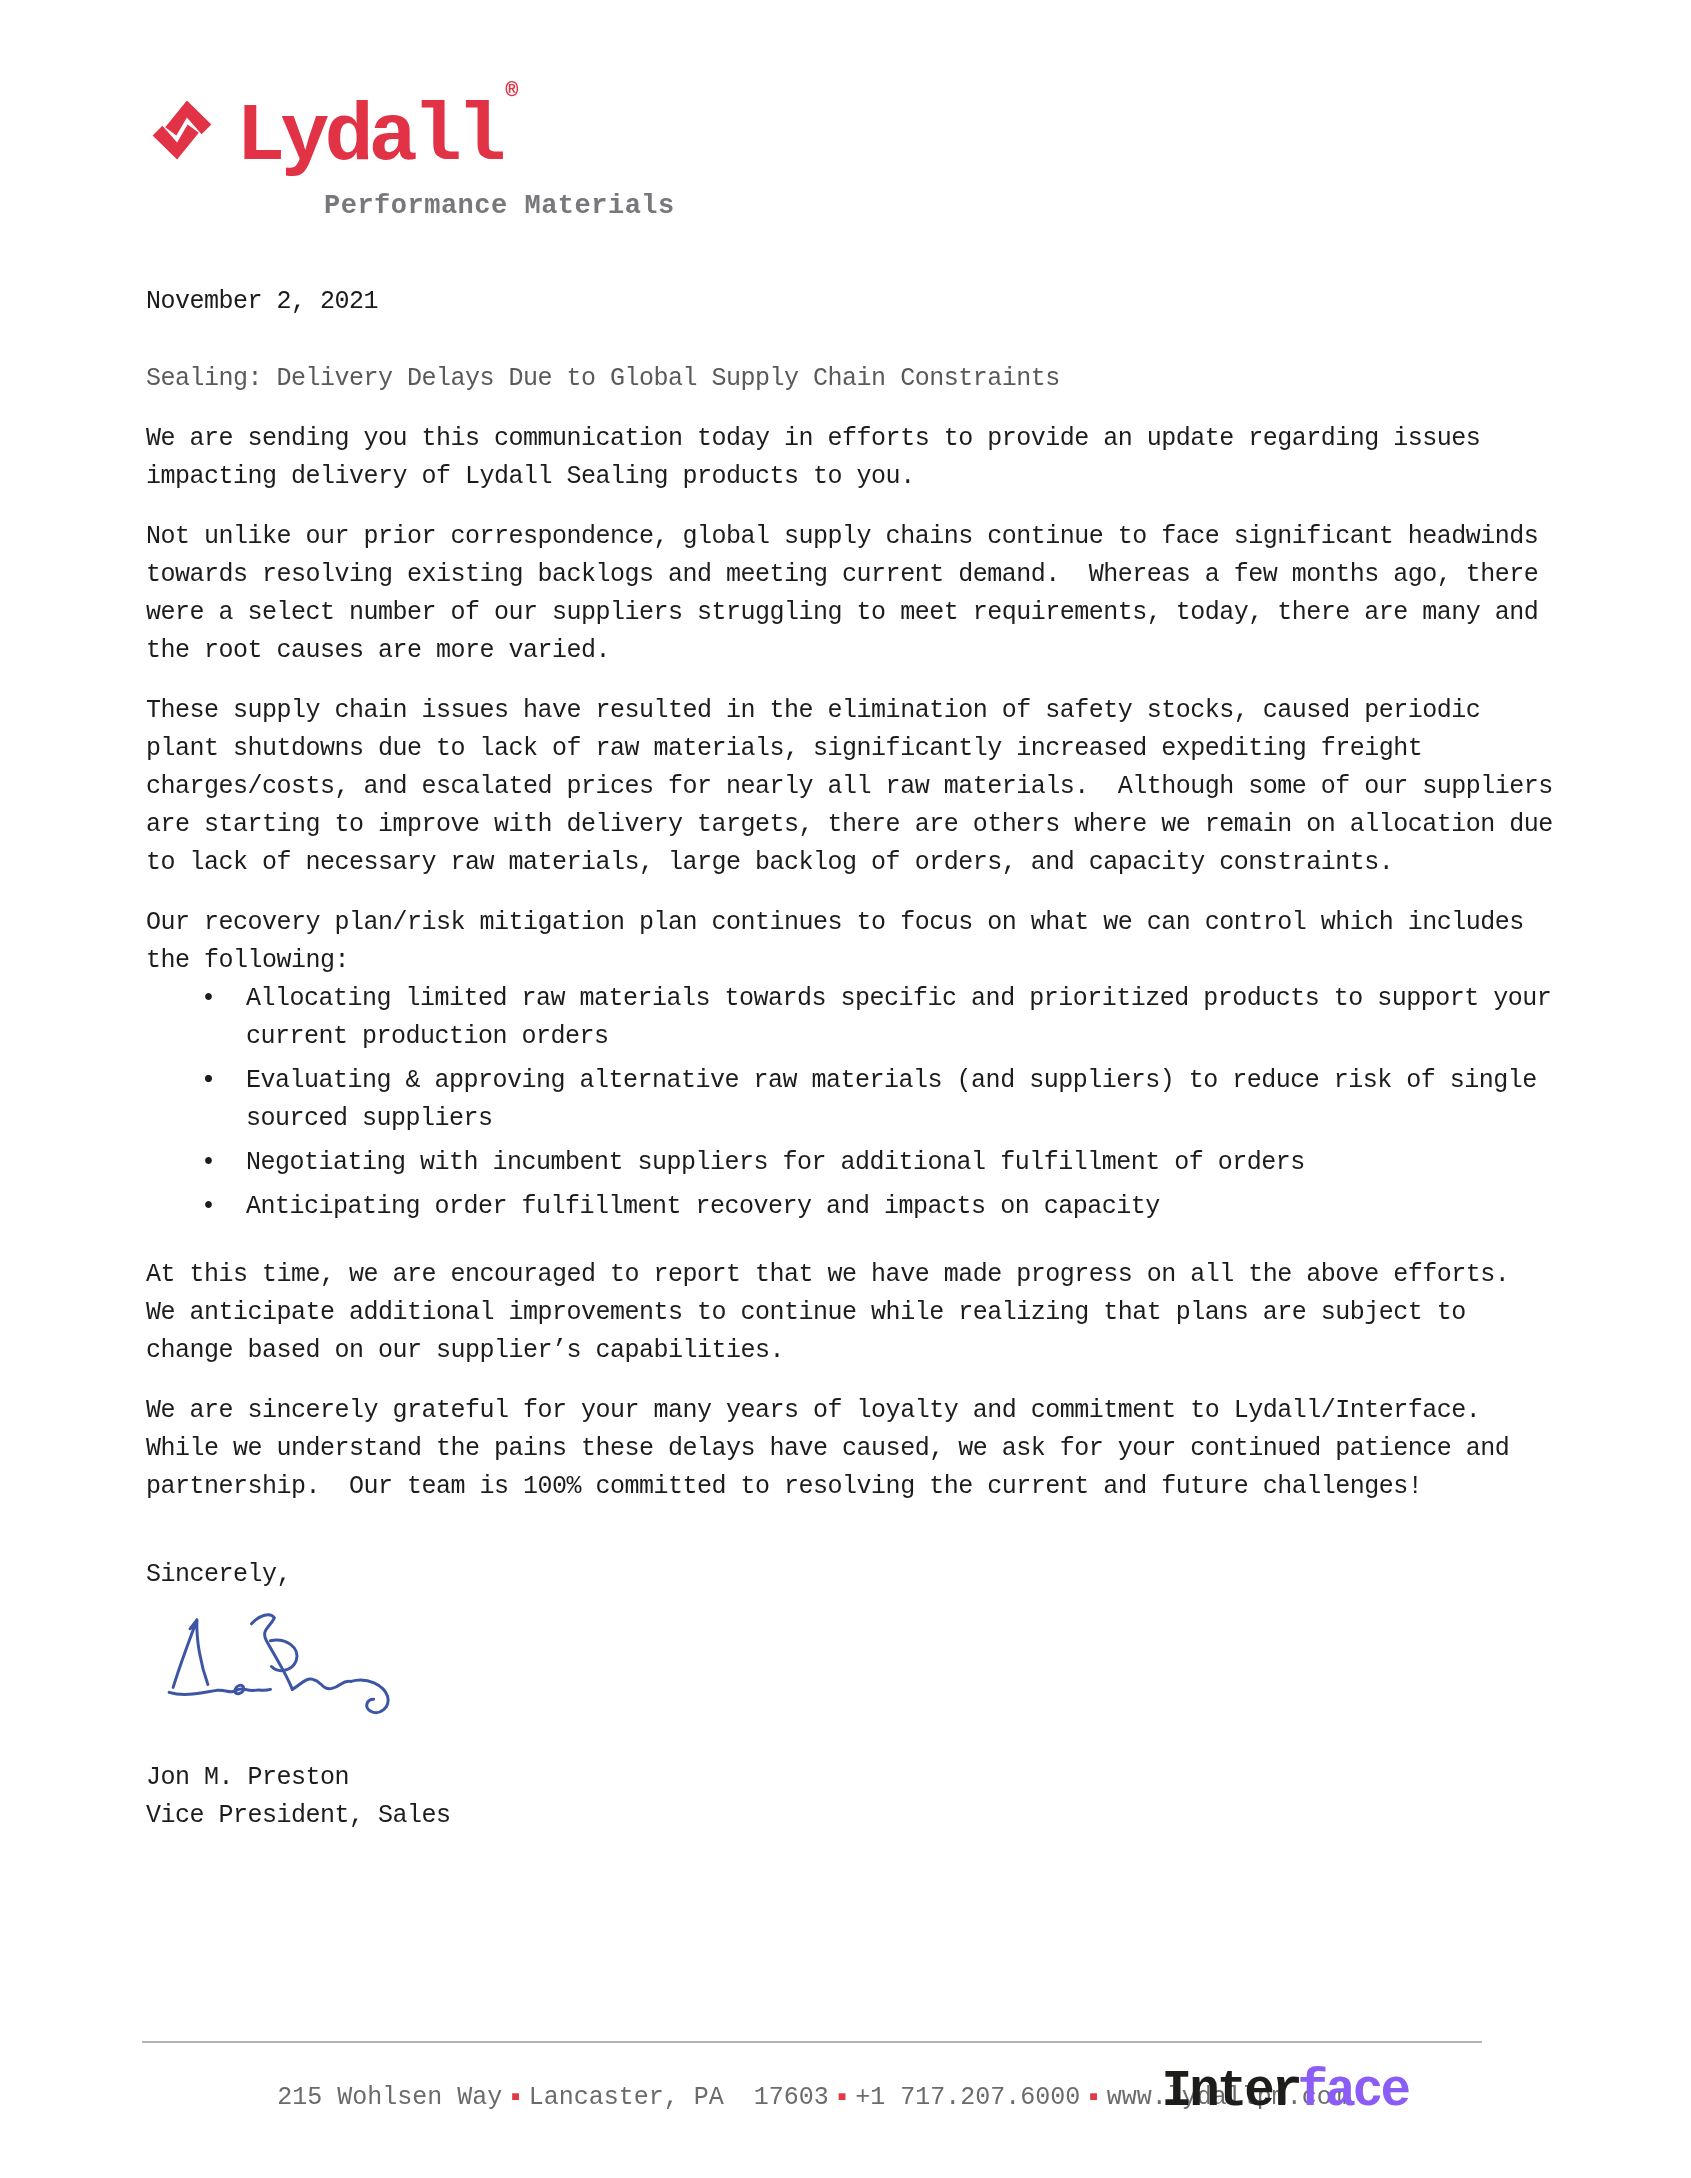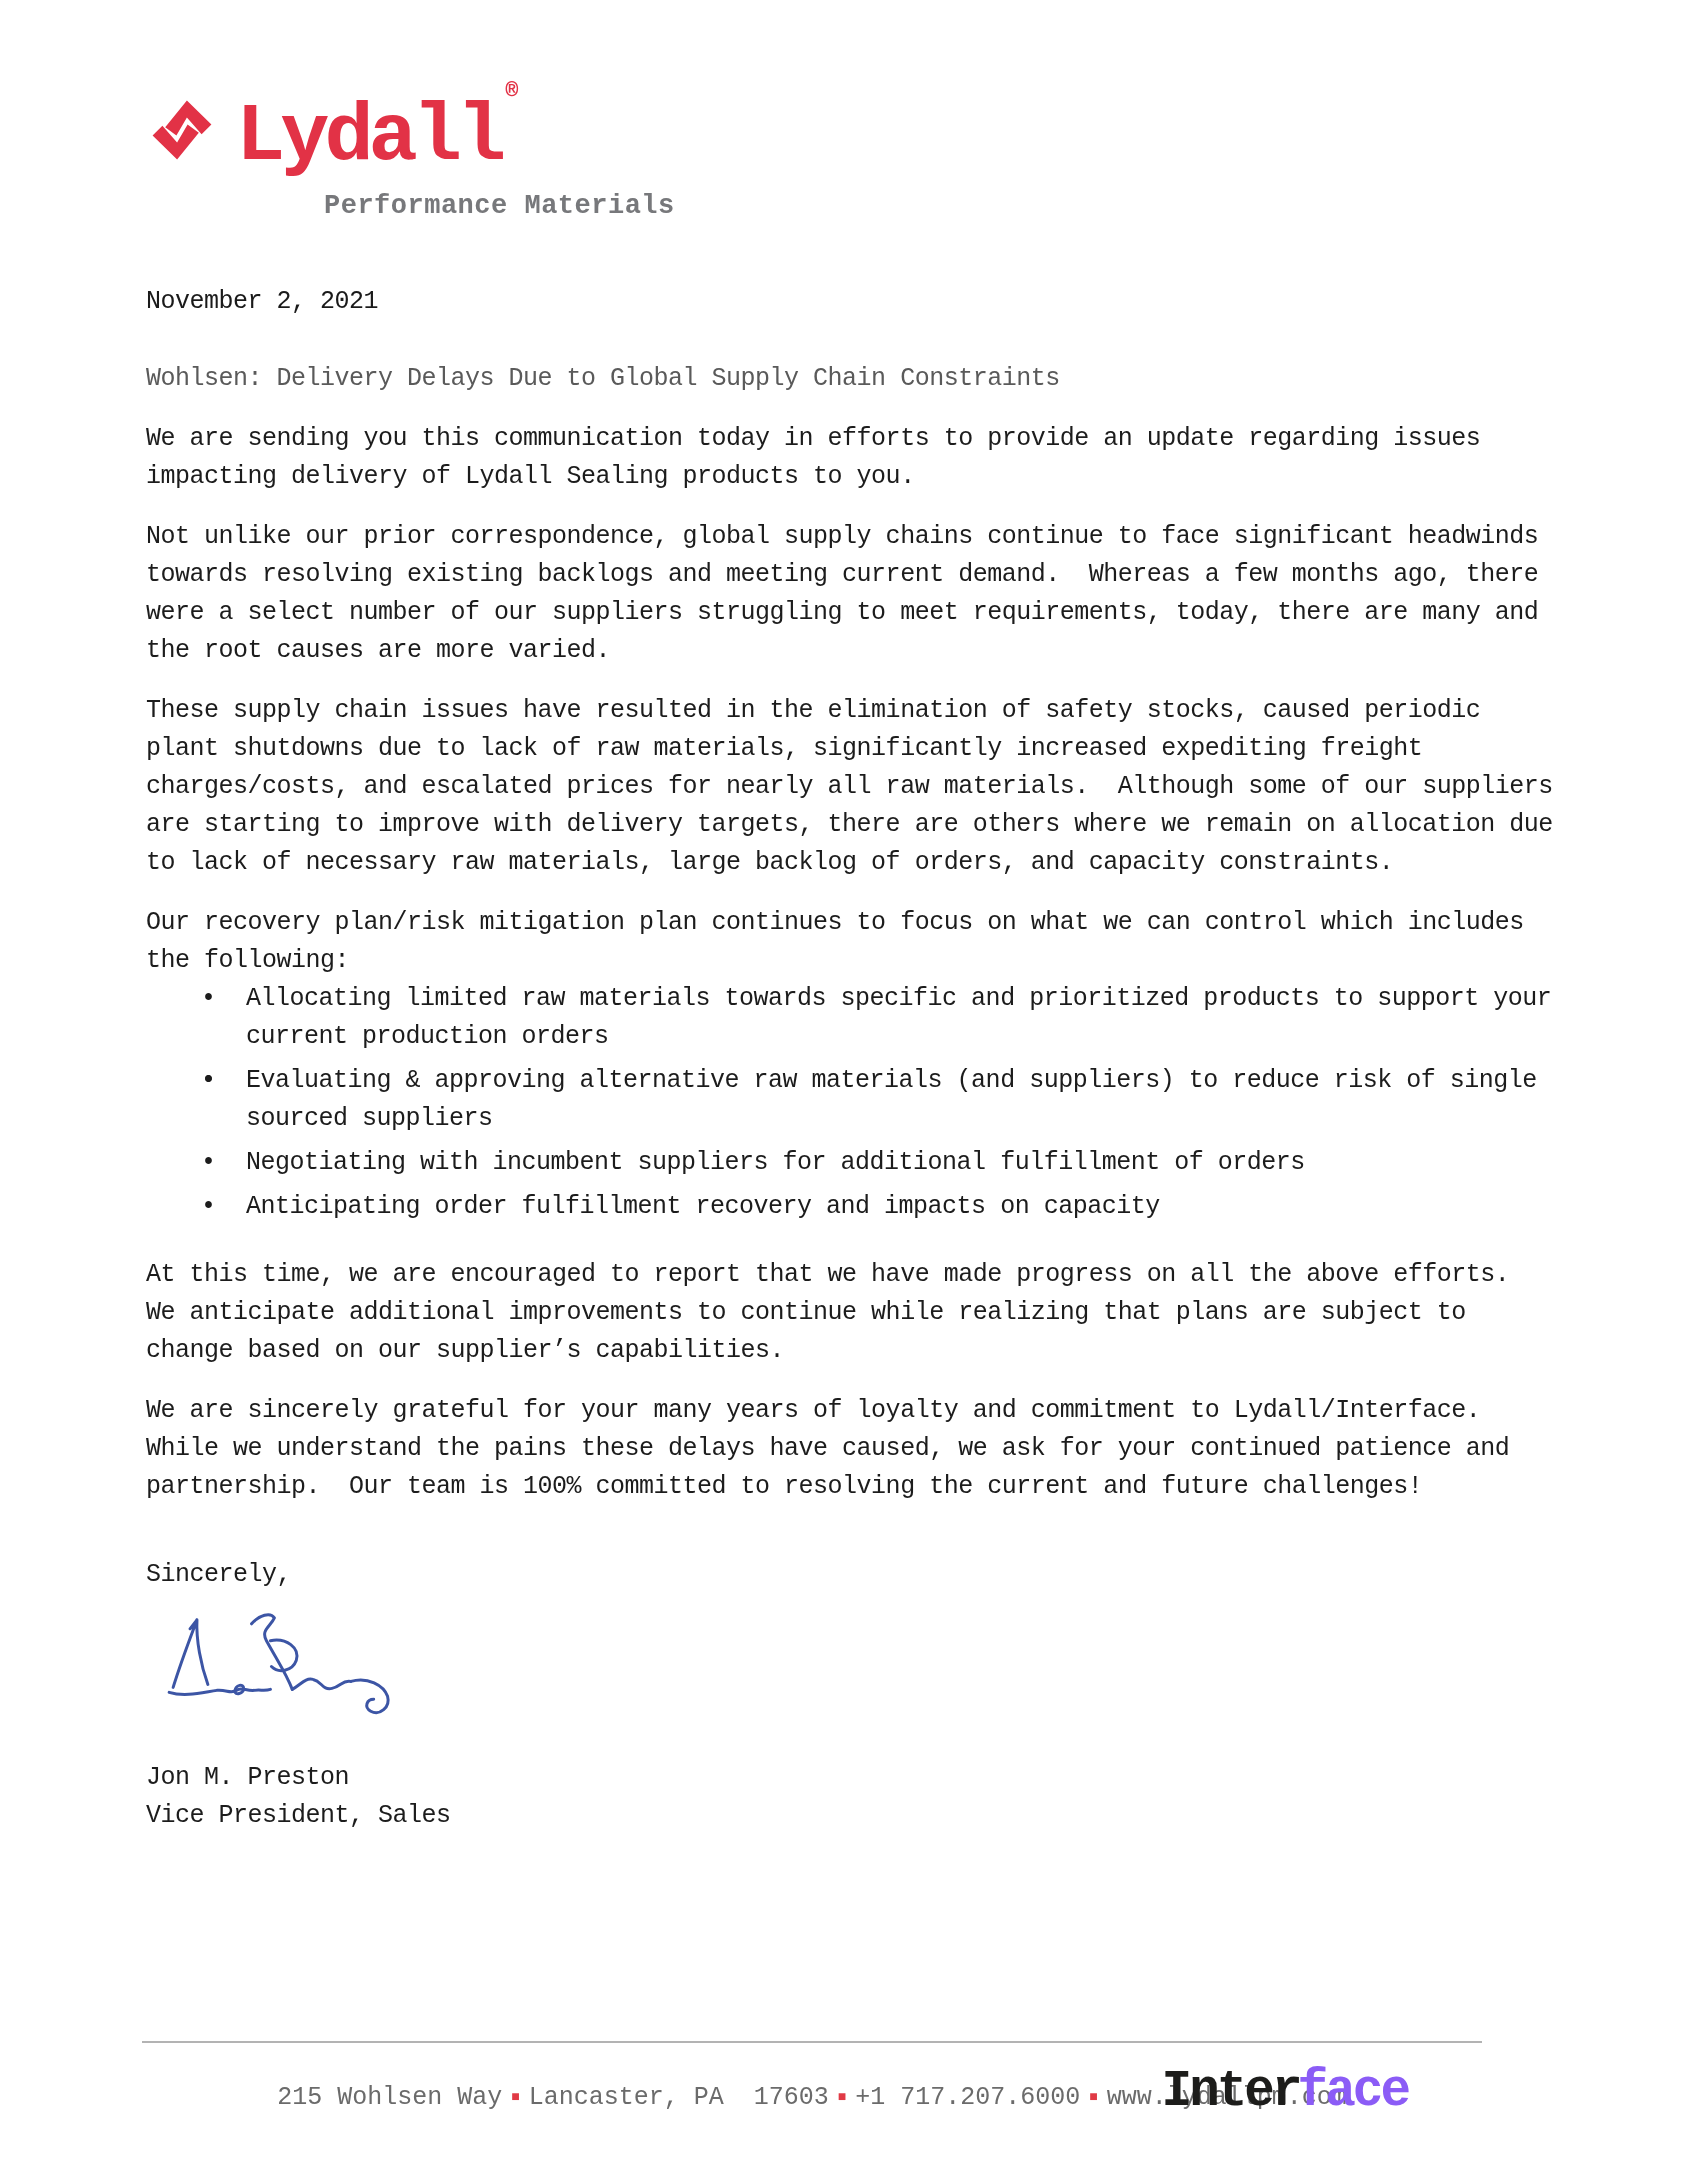--- a/index.html
+++ b/index.html
@@ -113,21 +113,21 @@
         <polygon points="26,46 57,8 92,42 78,56 57,32 42,58" fill="#E23246"></polygon>
         <polygon points="8,58 43,92 74,54 58,42 43,68 22,44" fill="#E23246"></polygon>
       </svg>
       <span class="brand-word"><span>Lydall</span><span class="brand-reg">®</span></span>
     </div>
     <div class="brand-tagline">Performance Materials</div>
   </header>
 
   <main class="content">
     <p class="date-line">November 2, 2021</p>
-    <p class="subject-line">Wohlsen: Delivery Delays Due to Global Supply Chain Constraints</p>
+    <p class="subject-line">Sealing: Delivery Delays Due to Global Supply Chain Constraints</p>
 
     <p class="para">We are sending you this communication today in efforts to provide an update regarding issues impacting delivery of Lydall Sealing products to you.</p>
     <p class="para">Not unlike our prior correspondence, global supply chains continue to face significant headwinds towards resolving existing backlogs and meeting current demand.  Whereas a few months ago, there were a select number of our suppliers struggling to meet requirements, today, there are many and the root causes are more varied.</p>
     <p class="para">These supply chain issues have resulted in the elimination of safety stocks, caused periodic plant shutdowns due to lack of raw materials, significantly increased expediting freight charges/costs, and escalated prices for nearly all raw materials.  Although some of our suppliers are starting to improve with delivery targets, there are others where we remain on allocation due to lack of necessary raw materials, large backlog of orders, and capacity constraints.</p>
 
     <p class="para">Our recovery plan/risk mitigation plan continues to focus on what we can control which includes the following:</p>
     <ul class="bullet-list">
       <li><span class="bullet-dot">•</span><span>Allocating limited raw materials towards specific and prioritized products to support your current production orders</span></li>
       <li><span class="bullet-dot">•</span></li>
       <li><span class="bullet-dot">•</span><span>Evaluating &amp; approving alternative raw materials (and suppliers) to reduce risk of single sourced suppliers</span></li>

